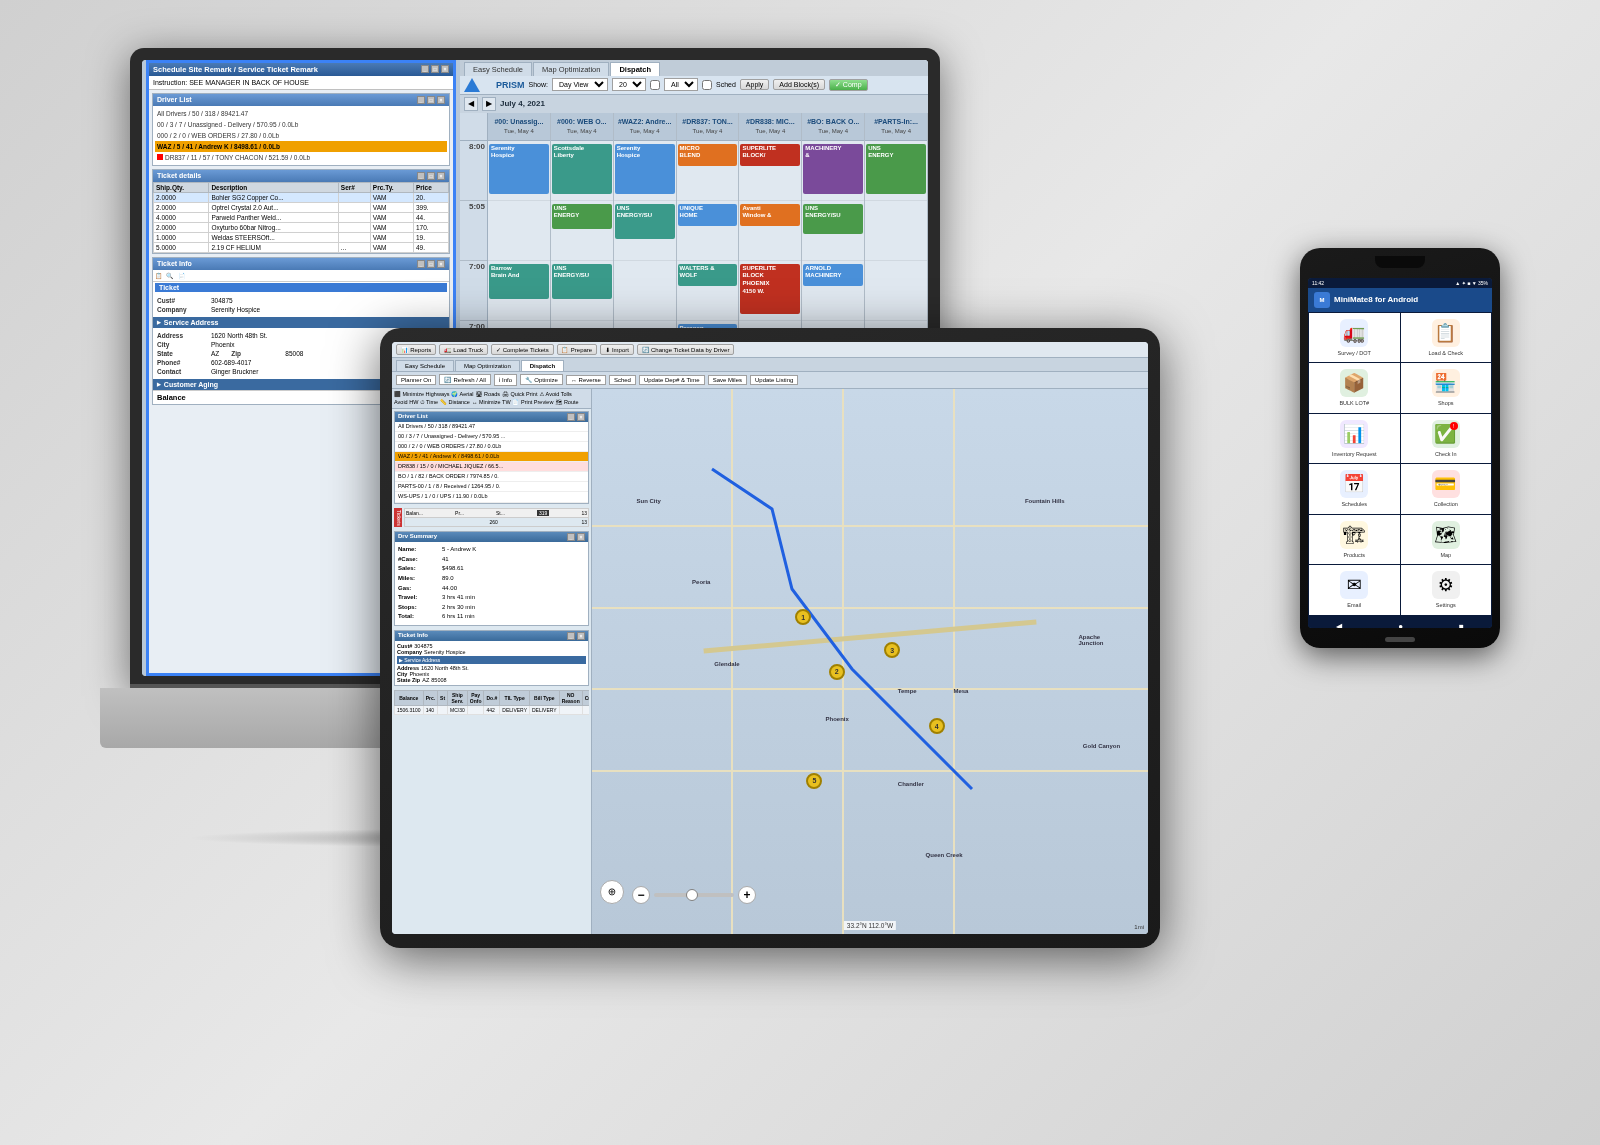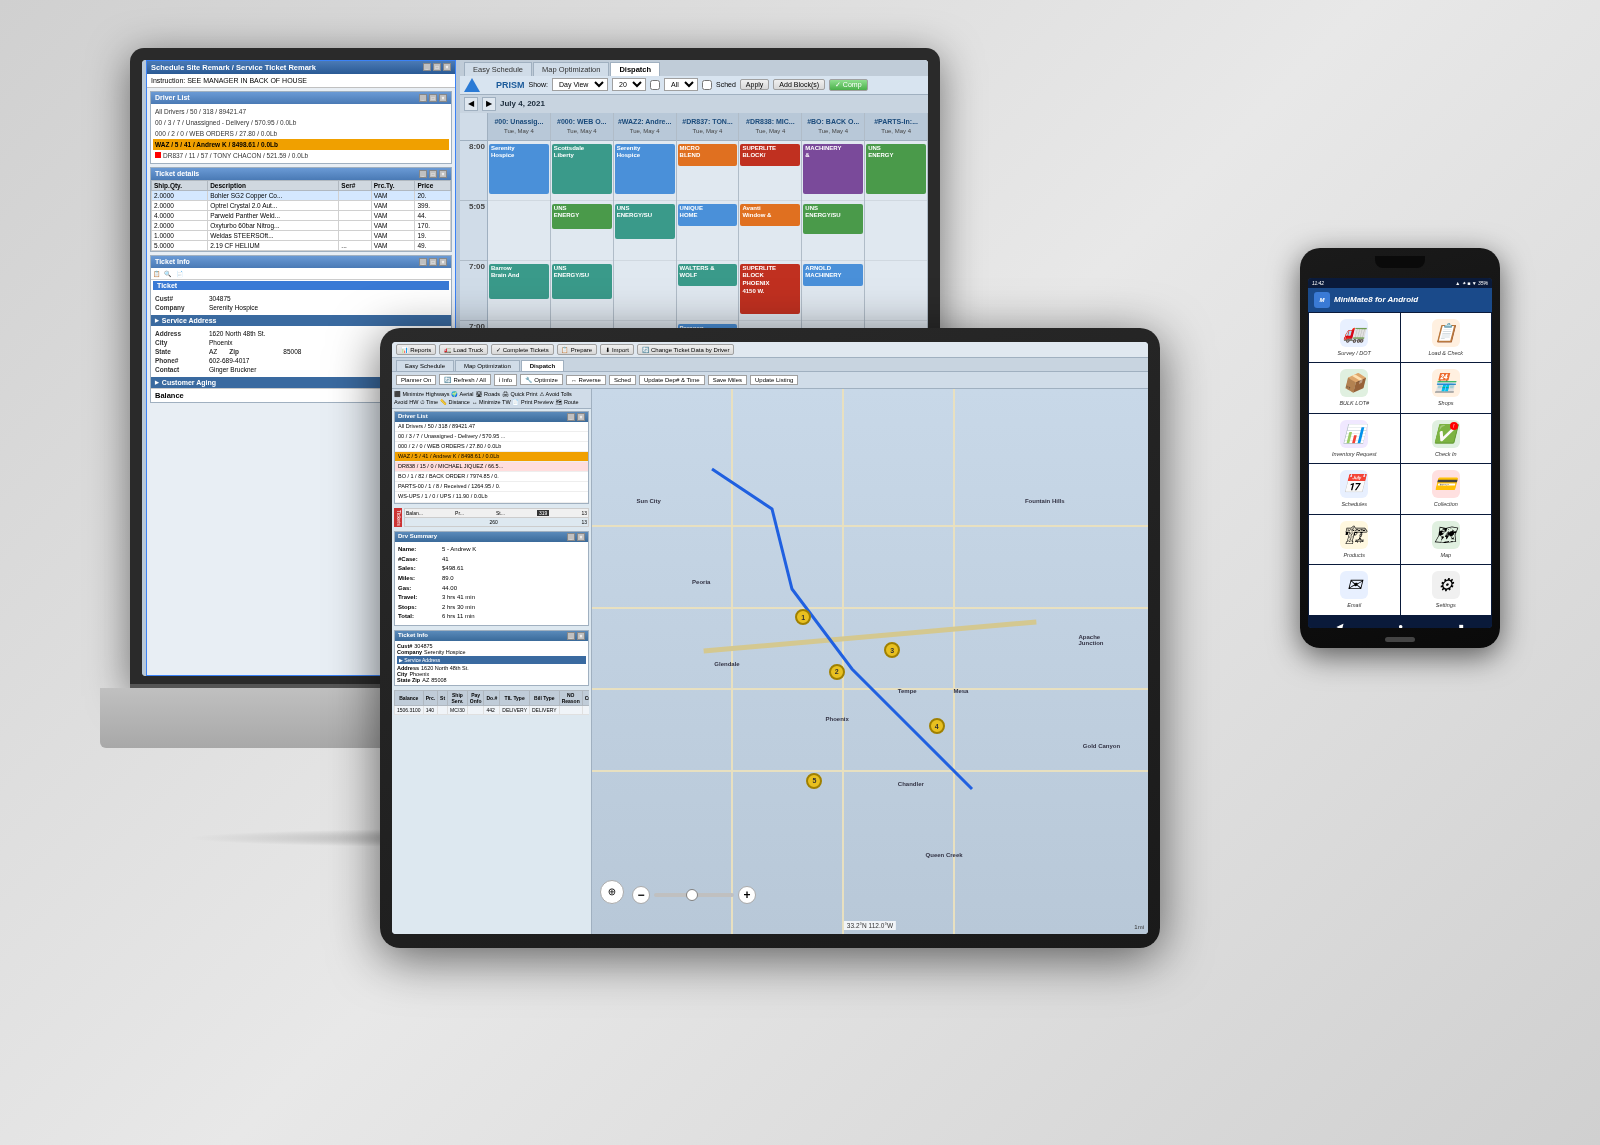--- a/index.html
+++ b/index.html
@@ -87,21 +87,21 @@
     }
 
     
     .dialog-panel {
       position: absolute;
       left: 4px;
       top: 0px;
       width: 310px;
       height: 100%;
       background: #e8eef4;
-      border: 1px solid #3b82f6;
+      border: 3px solid #3b82f6;
     }
     .dialog-title-bar {
       background: linear-gradient(180deg, #4a7ab5 0%, #2a5a95 100%);
       color: white;
       padding: 2px 4px;
       font-size: 7.5px;
       font-weight: bold;
       display: flex;
       align-items: center;
       justify-content: space-between;
@@ -609,21 +609,20 @@
     }
 
     
     .phone {
       position: absolute;
       right: 0;
       top: 200px;
       width: 200px;
       height: 400px;
       z-index: 20;
-      font-style: italic;
     }
     .phone-body {
       position: absolute;
       top: 0;
       left: 0;
       width: 200px;
       height: 400px;
       background: linear-gradient(160deg, #1a1a1a 0%, #0a0a0a 100%);
       border-radius: 20px;
       box-shadow: 0 8px 30px rgba(0,0,0,0.6);

